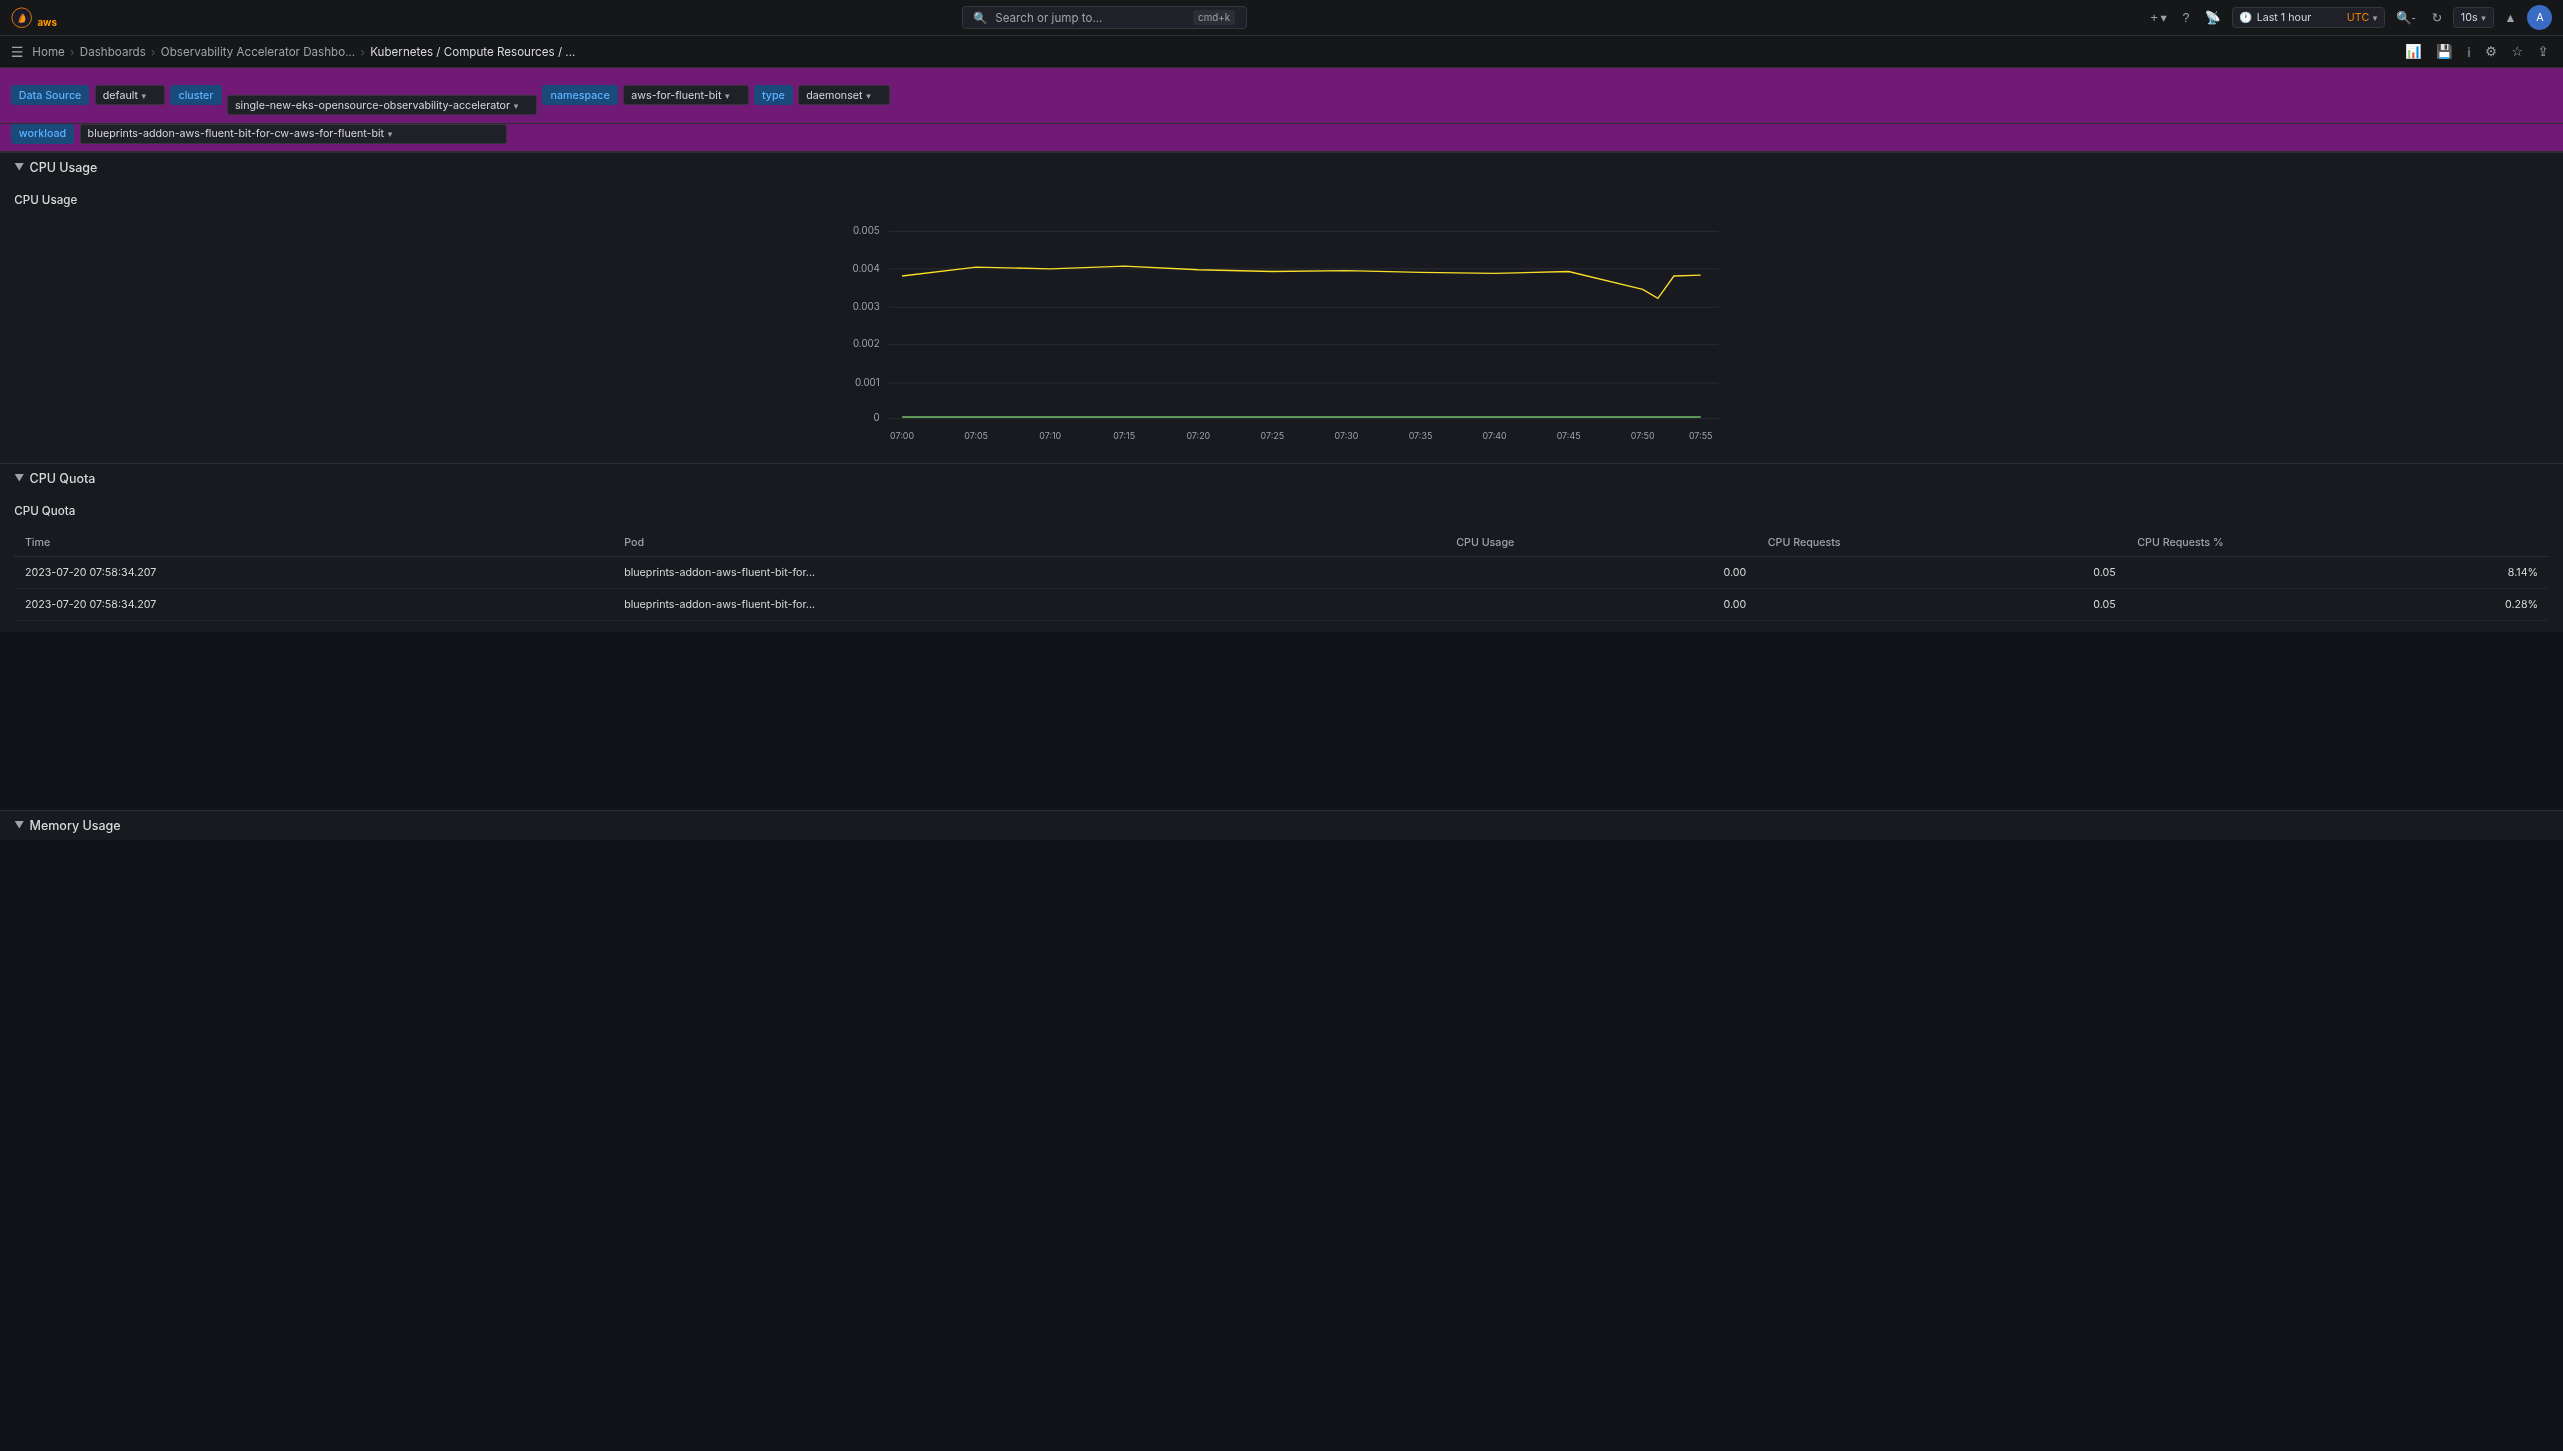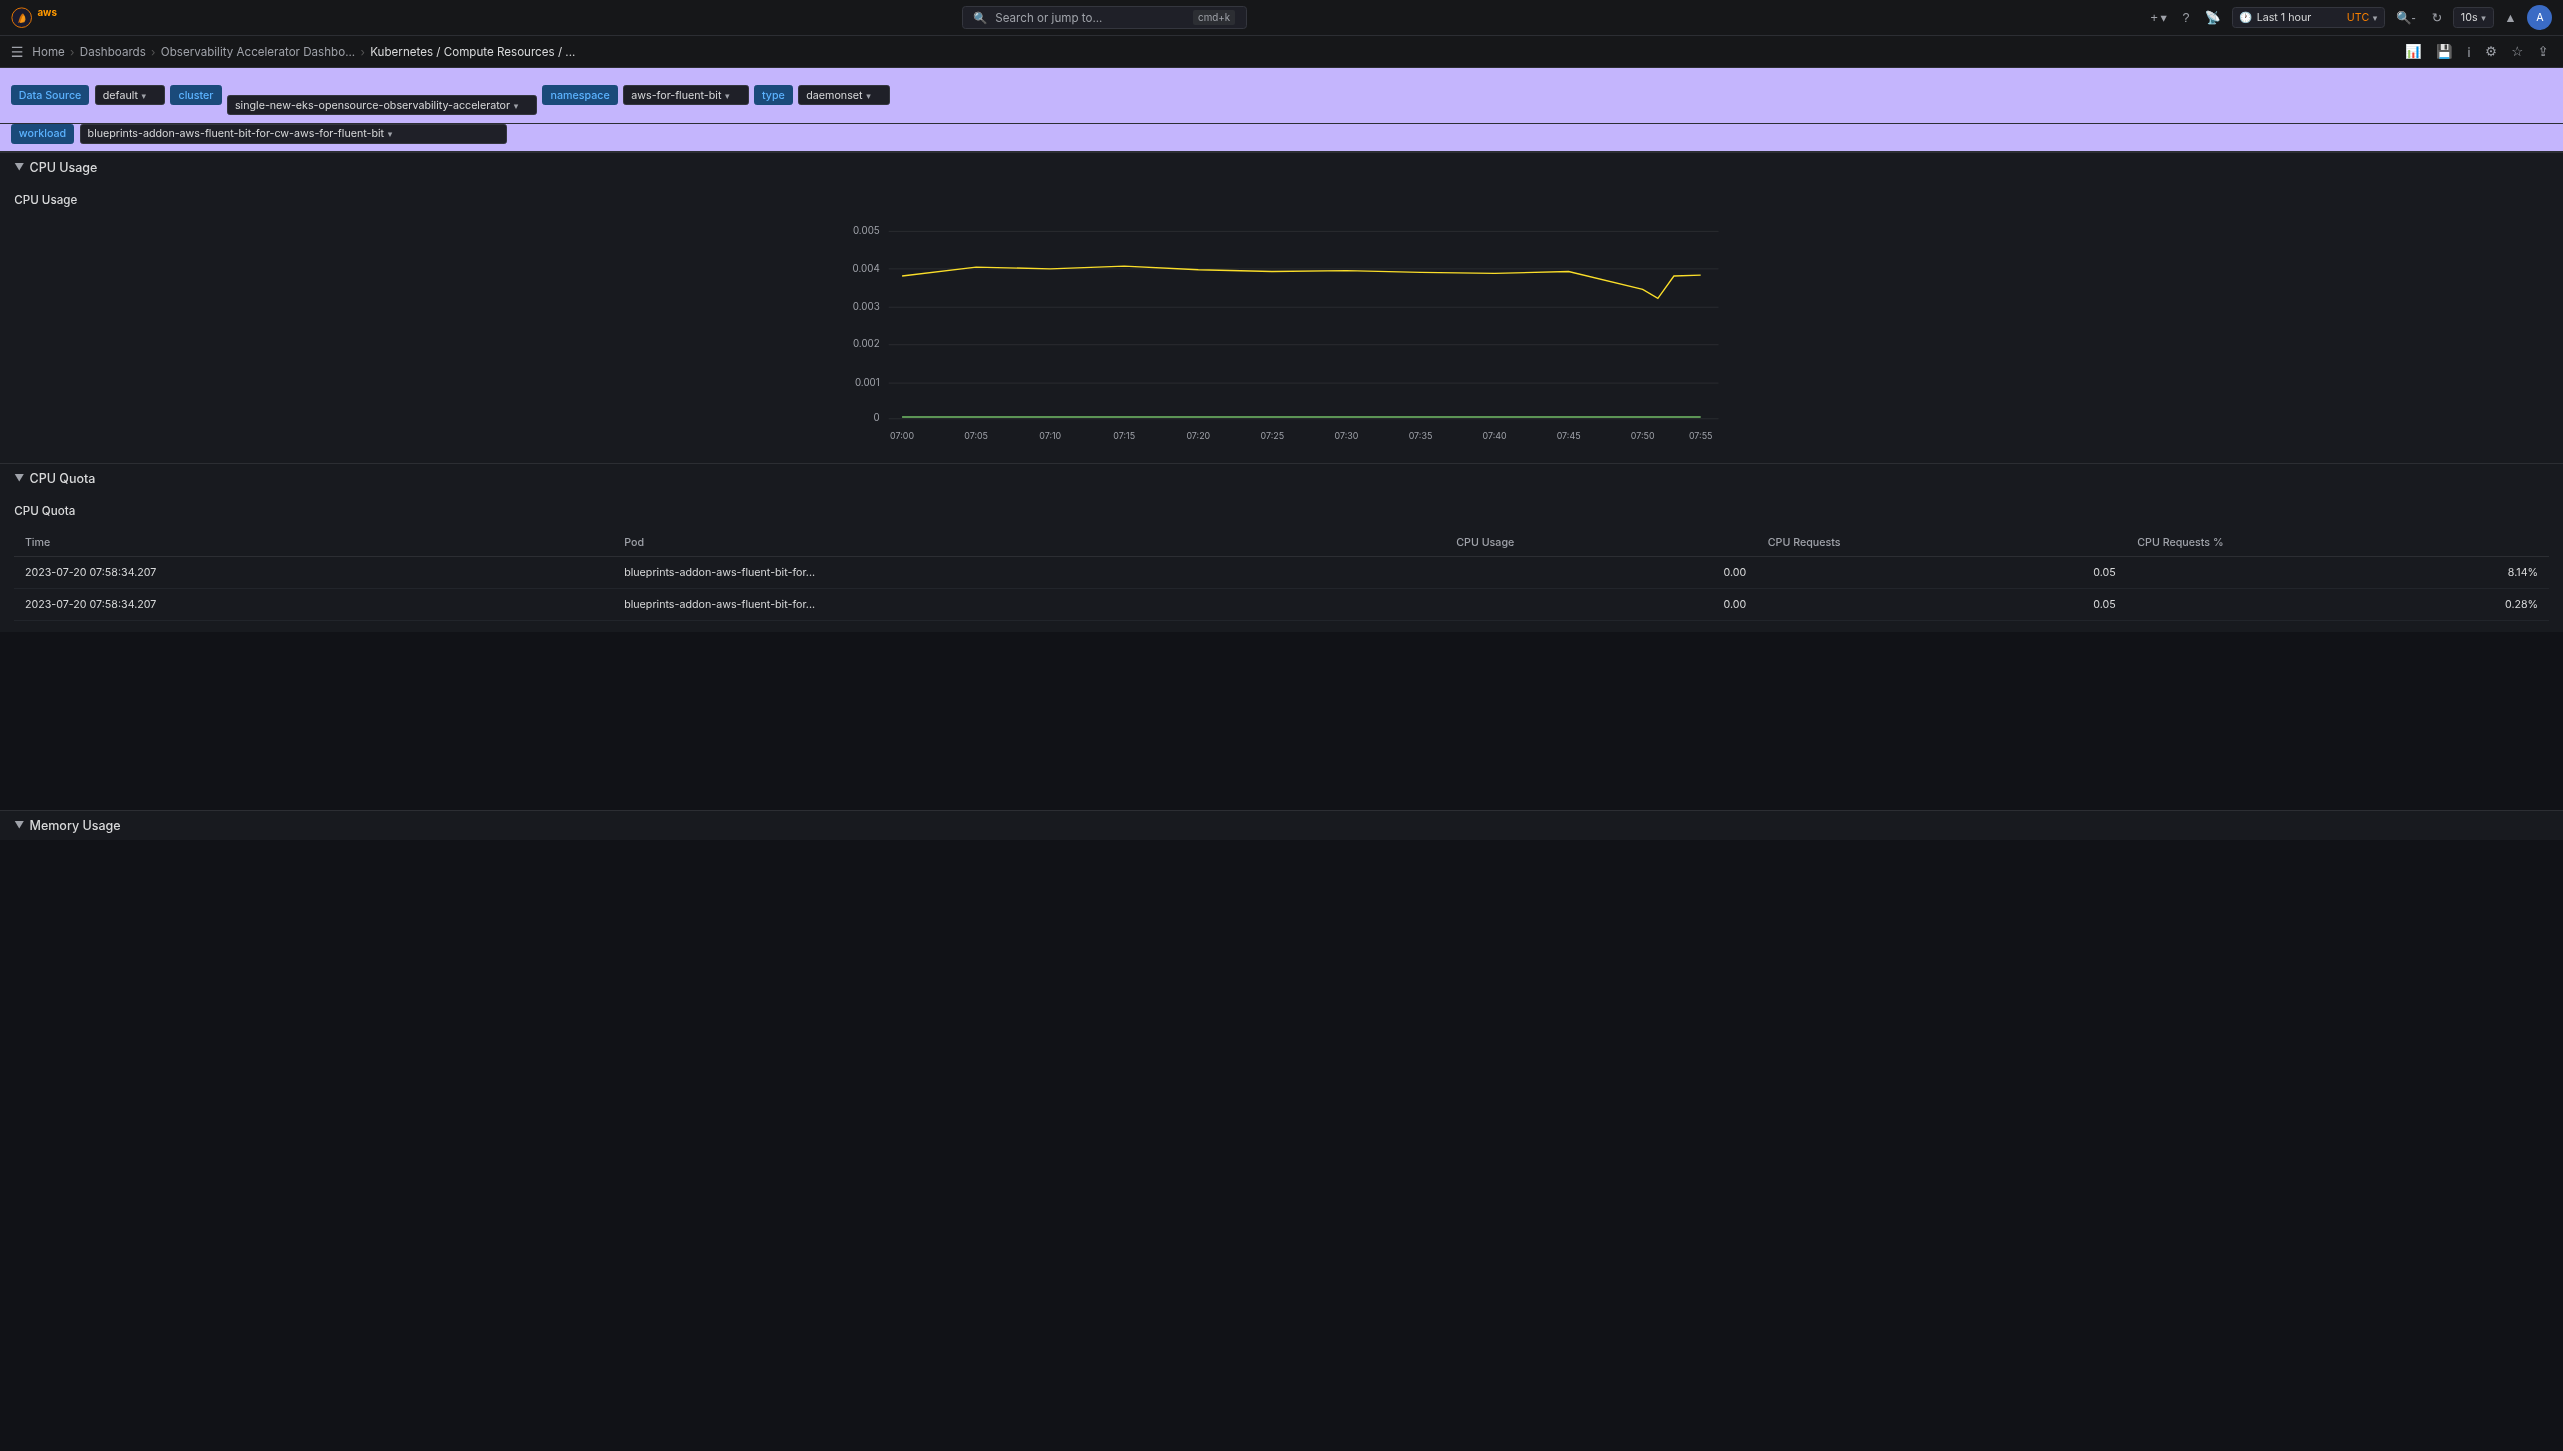--- a/index.html
+++ b/index.html
@@ -17,21 +17,21 @@
       background: #161719;
       border-bottom: 0.9px solid #2c2e33;
       display: flex;
       align-items: center;
       height: 36px;
       padding: 0 10.7px;
       gap: 7.1px;
     }
     .nav-logo {
       display: flex;
-      align-items: flex-start;
+      align-items: flex-end;
       gap: 5.3px;
       margin-right: 7.1px;
     }
     .grafana-icon {
       width: 21.4px;
       height: 21.4px;
     }
     .aws-icon {
       font-size: 9.8px;
       color: #f90;
@@ -132,21 +132,21 @@
       border: none;
       color: #9fa2a9;
       cursor: pointer;
       font-size: 13.4px;
       padding: 1.8px 3.6px;
       border-radius: 2.7px;
     }
 
     
     .filter-bar {
-      background: #c4b5fd;
+      background: #701a75;
       border-bottom: 0.9px solid #2c2e33;
       padding: 7.1px 10.7px;
       display: flex;
       flex-wrap: wrap;
       align-items: center;
       gap: 5.3px;
     }
     .filter-label {
       background: #1a4a7a;
       color: #5cb3ff;

